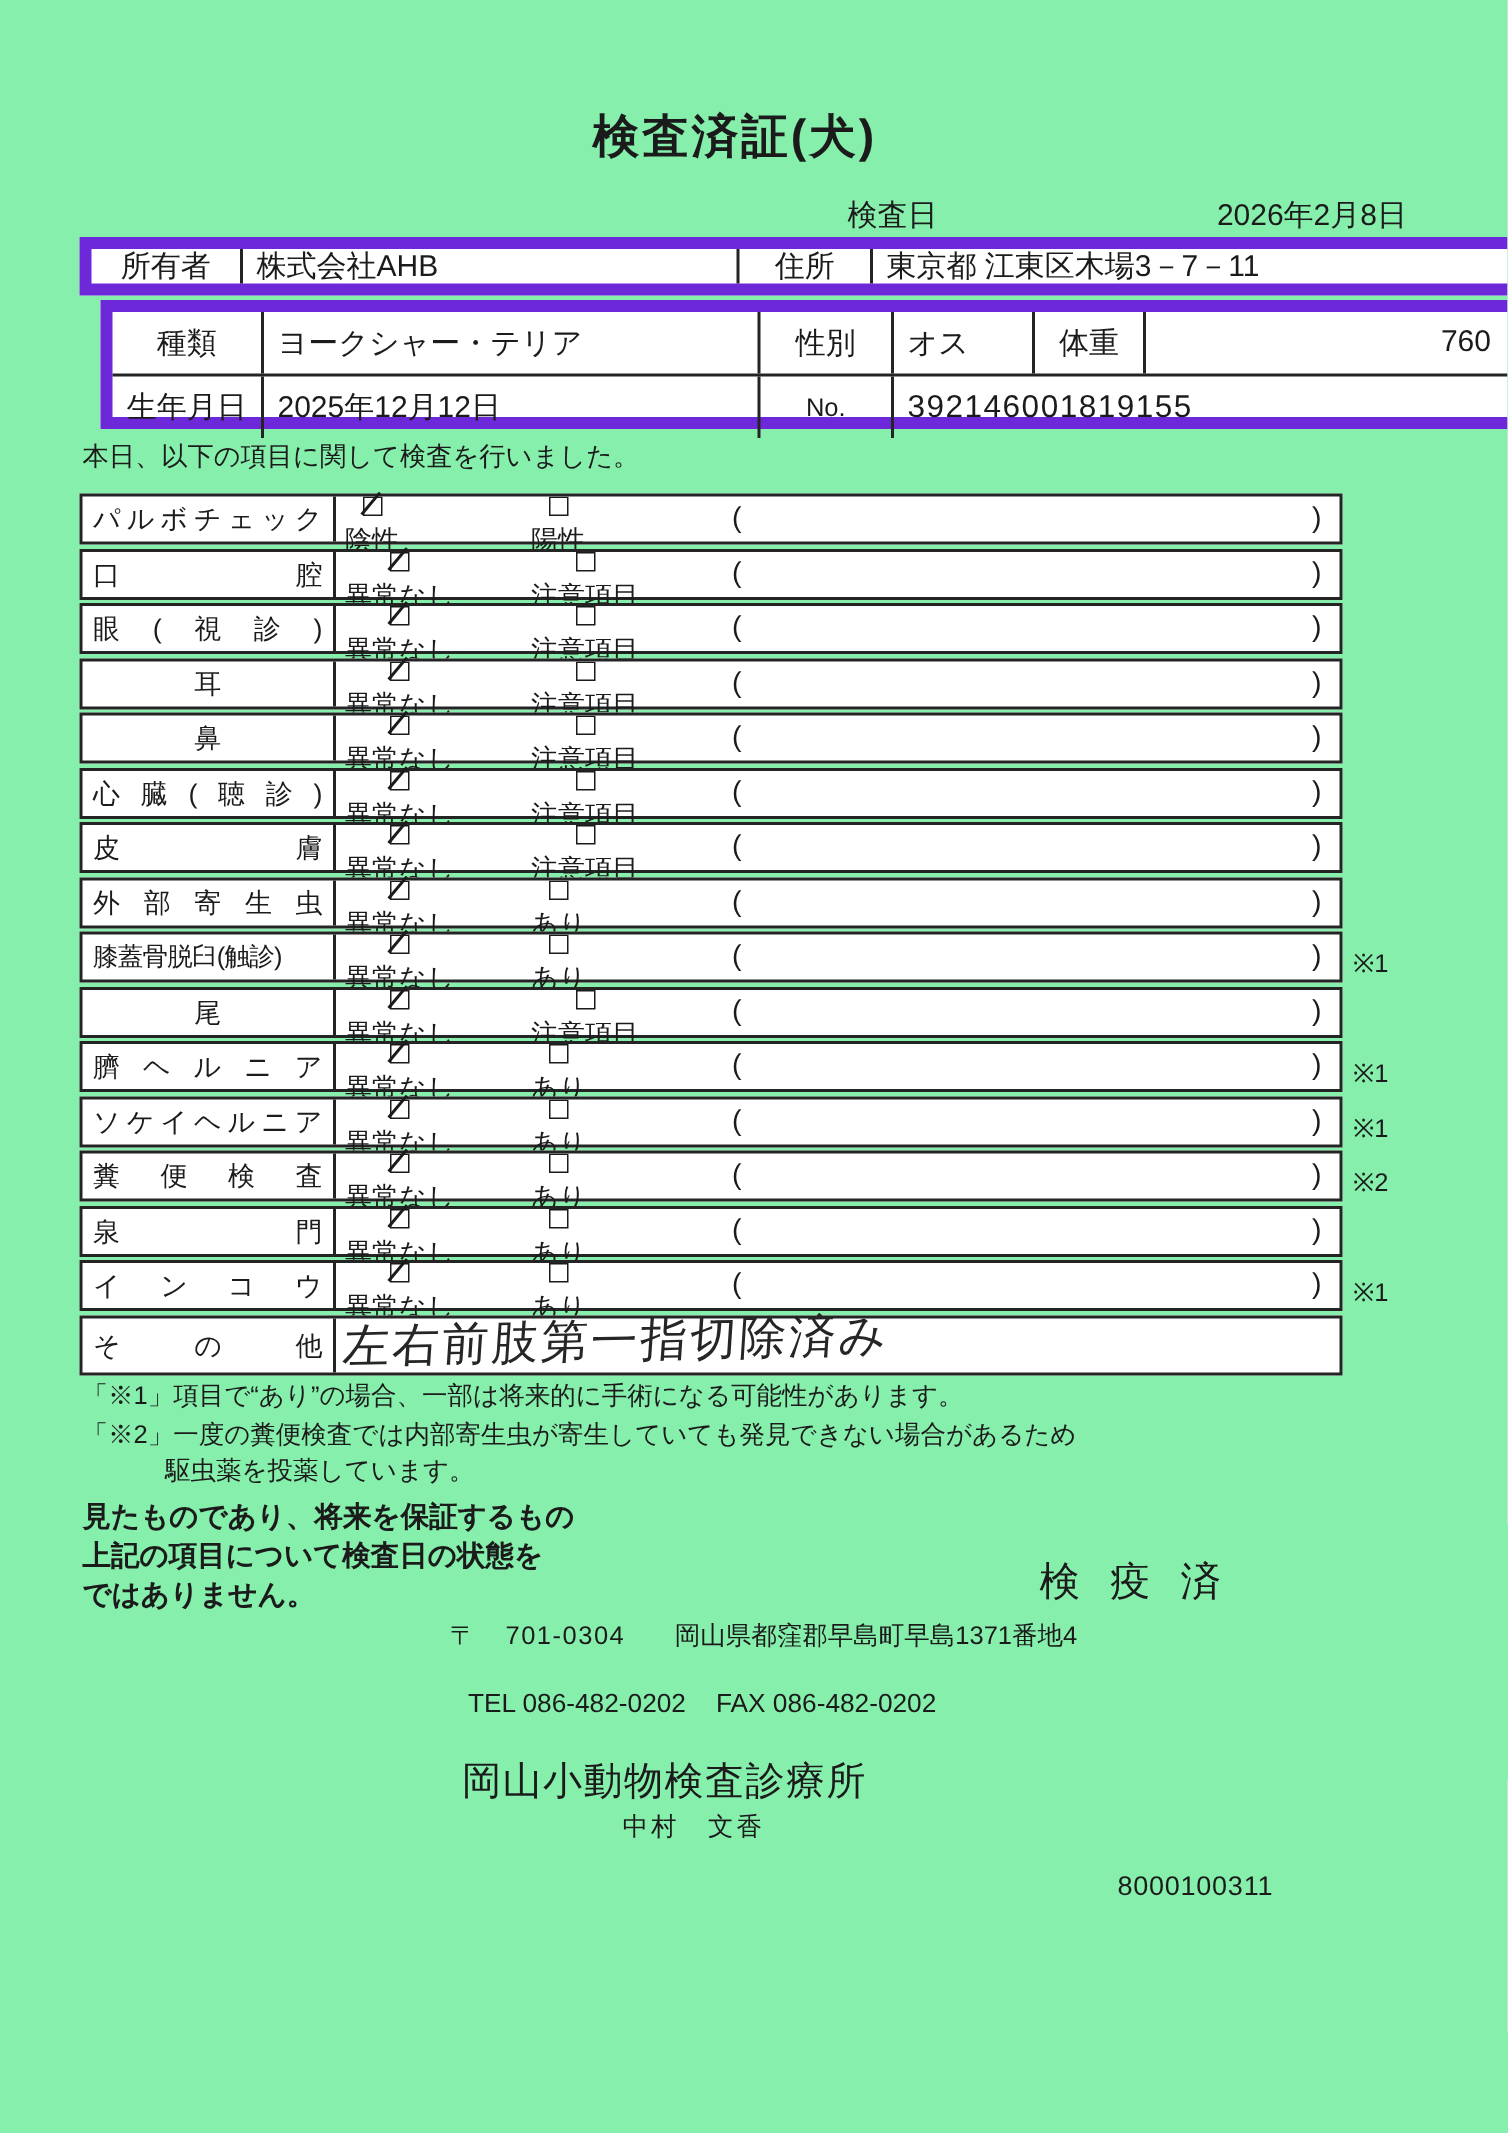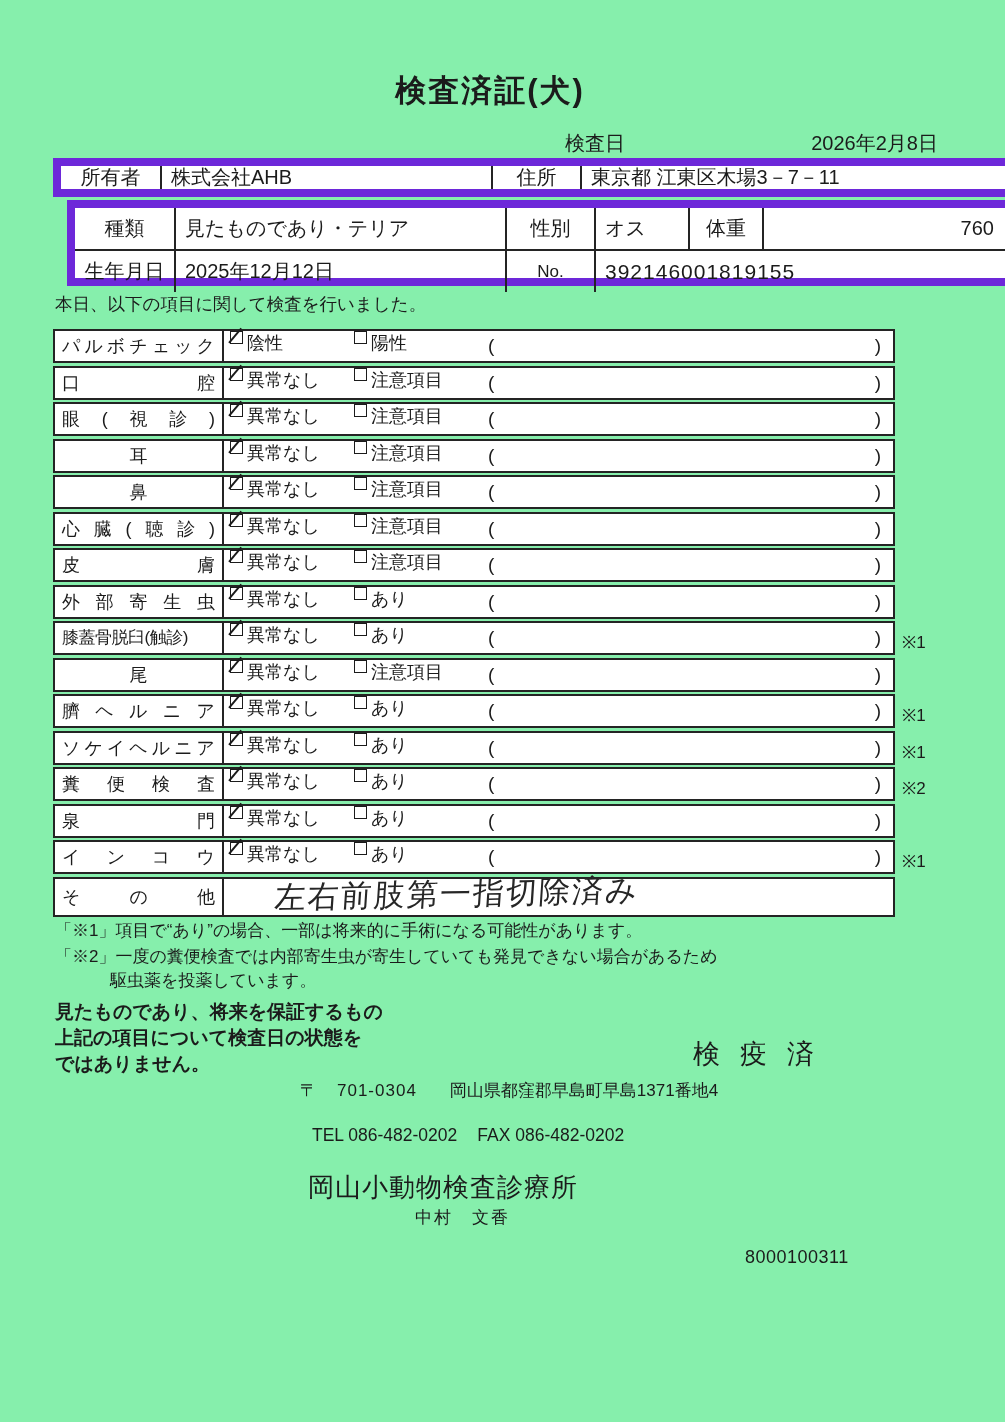--- a/index.html
+++ b/index.html
@@ -45,32 +45,32 @@
   .cell.num { letter-spacing:1px; font-size:21px;text-align:center; }
 
   .intro-line { position:absolute; top:292px; left:55px; font-size:17.5px; }
 
   
   .exam-rows { position:absolute; top:329px; left:53px; width:842px; }
   .exam-row {
     position:relative; display:flex; box-sizing:border-box;
     border:2px solid #242424; height:34px; margin-bottom:2.5px; background:#fff;
   }
-  .exam-row.other { height:40px;gap:46px; }
+  .exam-row.other { height:40px; }
   .exam-label {
     flex:0 0 169px; box-sizing:border-box; border-right:2px solid #242424;
     font-size:18px; line-height:30px; padding:0 7px; overflow:hidden; white-space:nowrap;
   }
   .exam-label.justify { text-align:justify; text-align-last:justify; }
   .exam-label.center  { text-align:center; }
   .exam-label.left    { text-align:left; font-size:17px; letter-spacing:-0.5px; }
   .exam-content { flex:1 1 auto; position:relative; }
   .opt {
     position:absolute; top:0; height:100%;
-    display:flex; gap:4px; font-size:18px; white-space:nowrap;
+    display:flex; align-items:center; gap:4px; font-size:18px; white-space:nowrap;flex-direction:column;
   }
   .opt1 { left:6px; }
   .opt2 { left:130px; }
   .cb {
     position:relative; display:inline-block; flex:none;
     width:13px; height:13px; box-sizing:border-box; border:1.8px solid #1b1b1b;
     background:#fff;
   }
   .cb.checked::after {
     content:""; position:absolute; left:-2px; bottom:-1px;
@@ -124,21 +124,21 @@
       <div class="cell lab rb w-label">所有者</div>
       <div class="cell rb w-value">株式会社AHB</div>
       <div class="cell lab rb w-label2">住所</div>
       <div class="cell w-rest">東京都 江東区木場3－7－11</div>
     </div>
   </div>
 
   <div class="info-table t2">
     <div class="info-row first">
       <div class="cell lab rb w-label">種類</div>
-      <div class="cell rb w-value">見たものであり・テリア</div>
+      <div class="cell rb w-value">ヨークシャー・テリア</div>
       <div class="cell lab rb w-label2">性別</div>
       <div class="cell rb w-sexval">オス</div>
       <div class="cell lab rb w-wlabel">体重</div>
       <div class="cell weight w-rest">
         <span>760</span>
         <span class="unit">g</span>
       </div>
     </div>
     <div class="info-row">
       <div class="cell lab rb w-label">生年月日</div>

